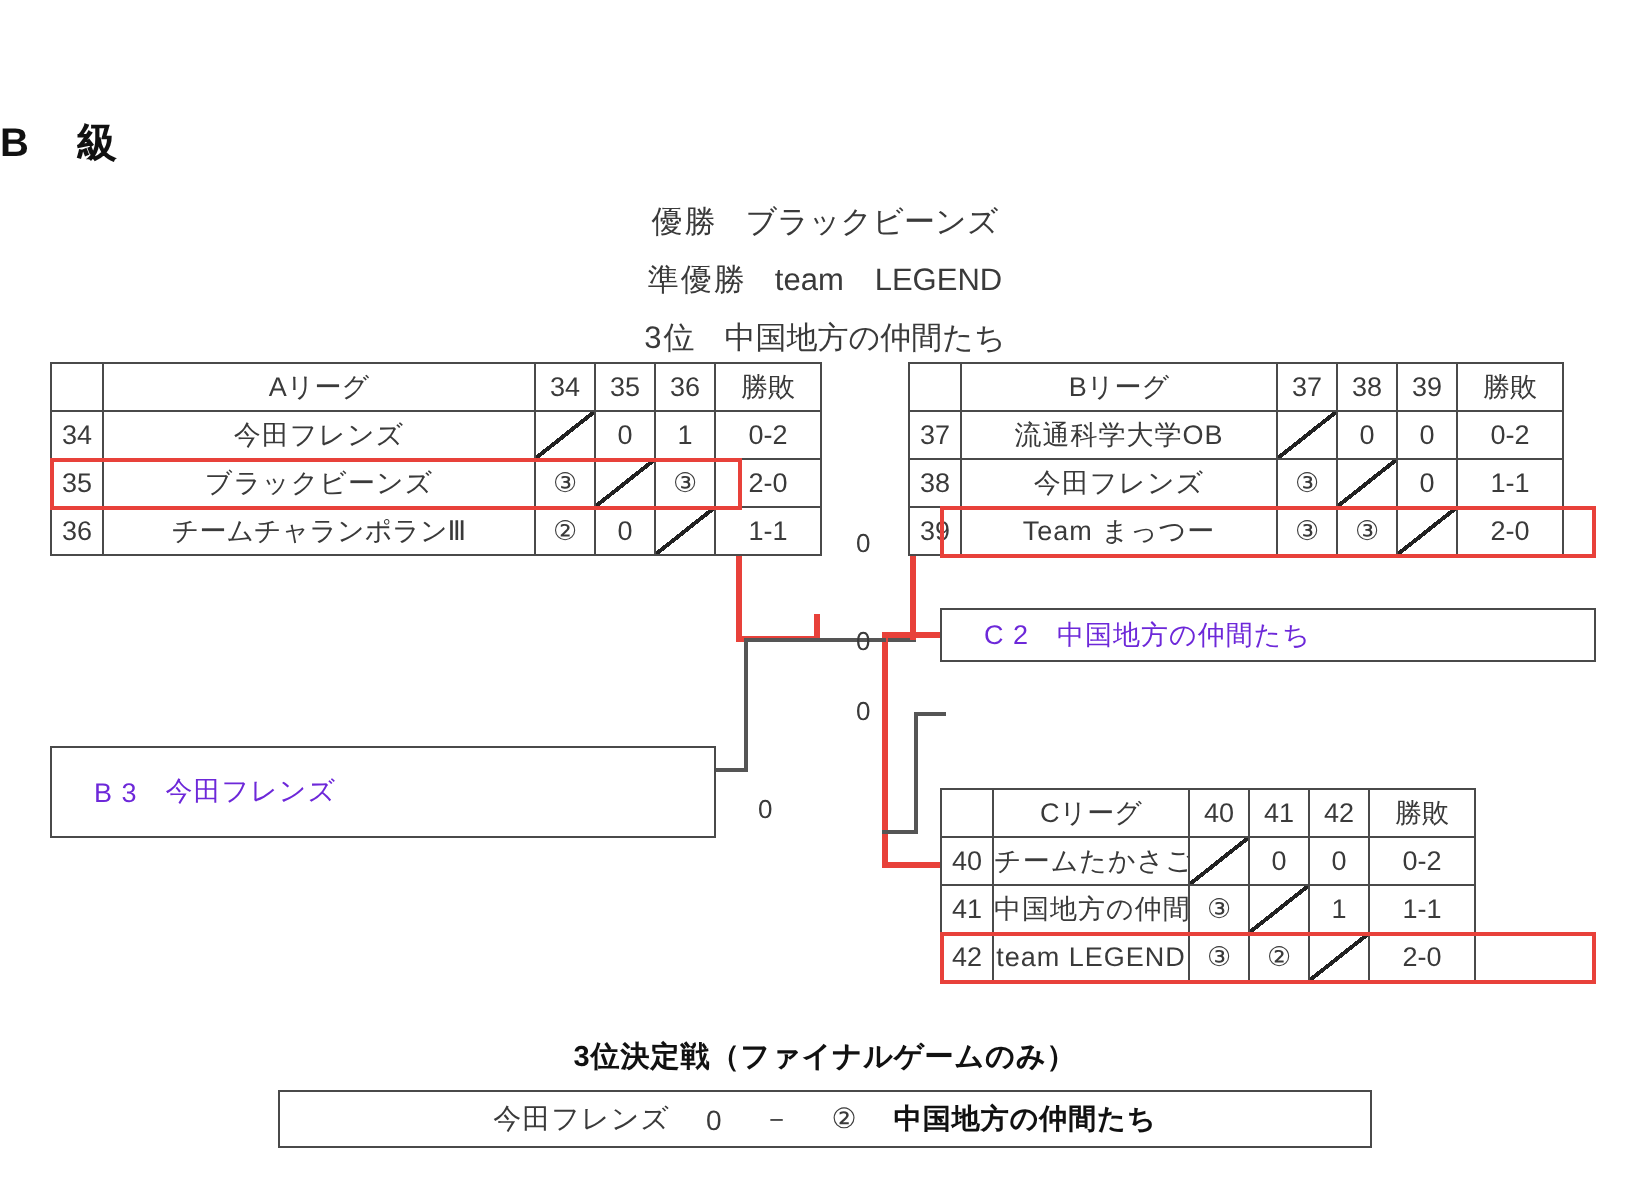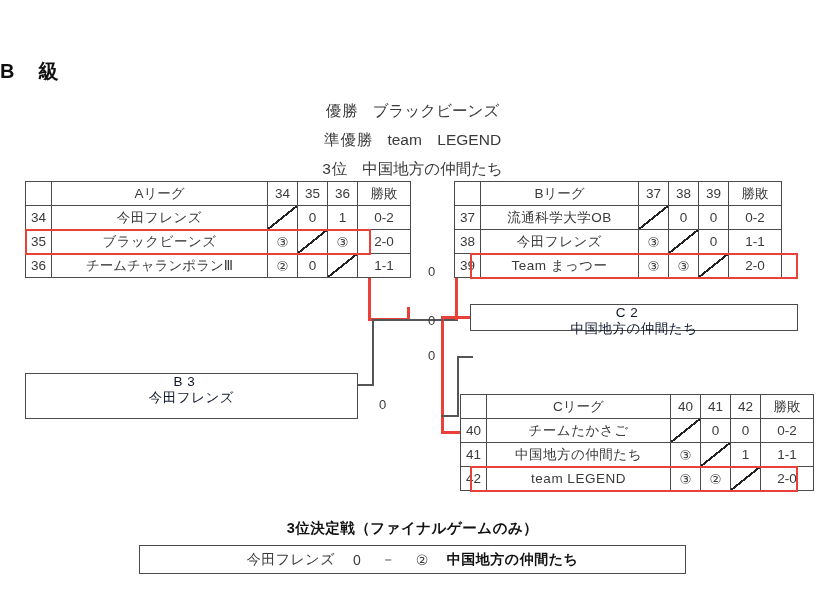--- a/index.html
+++ b/index.html
@@ -46,22 +46,22 @@
     content:"";position:absolute;left:0;top:0;width:100%;height:100%;
     background:linear-gradient(to bottom right,
       transparent 0,transparent calc(50% - 1px),
       #222 calc(50% - 1px),#222 calc(50% + 1px),
       transparent calc(50% + 1px),transparent 100%);
   }
 
   
   .box{
     position:absolute;border:1px solid #4a4a4a;background:#fff;
-    font-size:13.5px;color:#0f172a;display:flex;align-items:center;
-    box-sizing:border-box;padding-left:0;letter-spacing:0.5px;flex-direction:column;
+    font-size:13.5px;color:#6d28d9;display:flex;align-items:center;
+    box-sizing:border-box;padding-left:21px;letter-spacing:0.5px;
   }
   .box .bcode{margin-right:14px;}
 
   
   .ln{position:absolute;background:#555;}
   .rl{position:absolute;background:#e8413a;}
 
   
   .sc{
     position:absolute;font-size:13px;color:#3a3a3a;
@@ -211,21 +211,21 @@
   </tbody>
     </table>
   <div class="hl" style="left:470px;top:253px;width:328px;height:26px;"></div>
 
   <div class="box" style="left:470px;top:304px;width:328px;height:27px;">
     <span class="bcode">C 2</span>
     <span>中国地方の仲間たち</span>
   </div>
 
 
-  <table class="league" id="tbl-c" style="left:460px;top:394px;width:354px;">
+  <table class="league" id="tbl-c" style="left:470px;top:394px;width:268px;">
     <tbody>
         <tr class="hdr">
       <td class="c-no"></td>
       <td>Cリーグ</td>
       <td class="c-sc">40</td>
       <td class="c-sc">41</td>
       <td class="c-sc">42</td>
       <td class="c-wl">勝敗</td>
     </tr>
     <tr>

